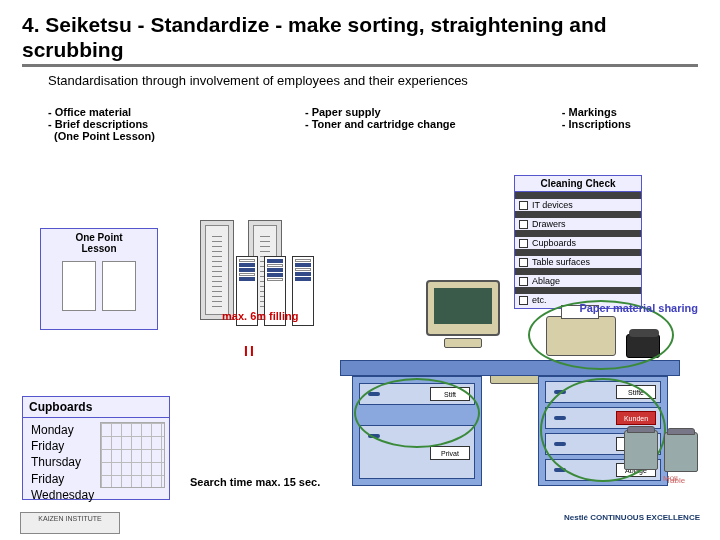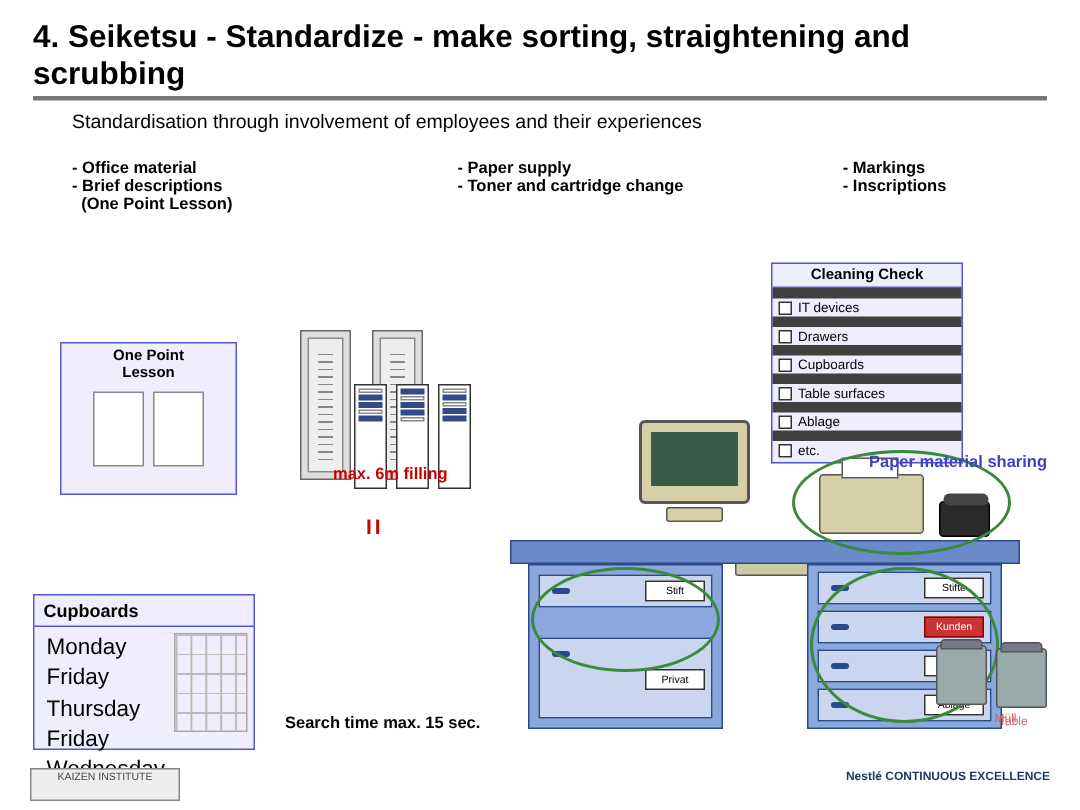--- a/index.html
+++ b/index.html
@@ -20,21 +20,21 @@
 
   .cleaning { right: 78px; top: 175px; width: 128px; padding-bottom: 2px; }
   .cleaning .hdr { font-size:10px; font-weight:bold; text-align:center; padding:2px 0; border-bottom:1px solid #5555cc;}
   .cleaning .row { display:flex; align-items:center; gap:4px; padding:1px 4px; font-size:9px; border-top:7px solid #404040;}
   .cleaning .row:first-of-type { border-top:none;}
   .cleaning .chk { width:9px; height:9px; border:1px solid #333; background:#fff; flex:none;}
 
   .activities { left: 22px; top: 396px; width: 148px; height: 104px; }
   .activities .hdr { font-size: 12px; font-weight: bold; padding: 3px 6px; border-bottom:1px solid #5555cc;}
   .activities .body { display:flex; padding:4px;}
-  .activities .days { font-size:15px; line-height:1.35; padding-left:4px;}
+  .activities .days { font-size:12px; line-height:1.35; padding-left:4px;}
   .activities .grid { flex:1; margin-left:6px; background: repeating-linear-gradient(to right, #bbb 0, #bbb 1px, transparent 1px, transparent 10px), repeating-linear-gradient(to bottom, #bbb 0, #bbb 1px, transparent 1px, transparent 13px); border:1px solid #aaa; height:66px;}
 
   .callout { position:absolute; font-size:11px; font-weight:bold; }
   .callout.red { color:#c00; }
   .callout.purple { color:#4040c0; }
 
   .binbox { position:absolute; width:42px; height:50px; }
   .bin { width:34px; height:40px; background:#9aa; border:1px solid #555; border-radius:3px 3px 2px 2px; position:relative; }
   .bin:before { content:""; position:absolute; top:-5px; left:2px; right:2px; height:5px; background:#778; border:1px solid #555; border-radius:3px 3px 0 0;}
   .binlabel { position:absolute; font-size:8px; color:#c66; }

